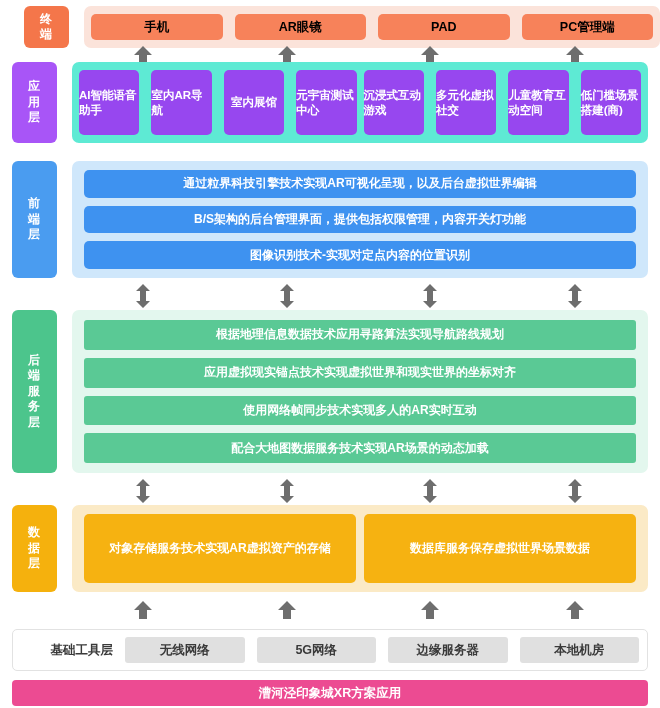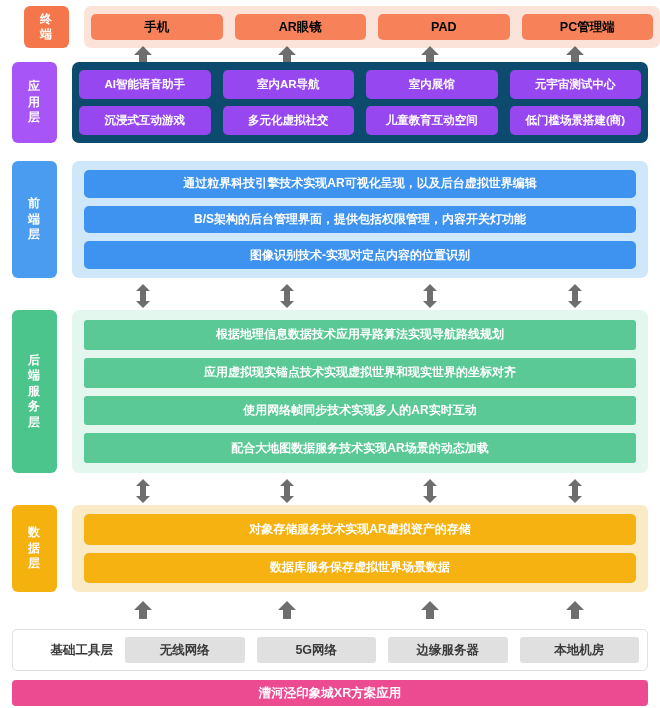--- a/index.html
+++ b/index.html
@@ -76,24 +76,24 @@
     display: flex;
     align-items: center;
     justify-content: center;
     box-sizing: border-box;
   }
 
   
   #band-app { left: 12px; top: 62px; width: 636px; height: 81px; }
   #band-app .band-label { background: #a855f7; }
   #band-app .band-body {
-    background: #0c4a6e;
+    background: #5eead4;
     padding: 8px 7px;
     display: flex;
-    flex-direction: column;
+    flex-direction: row;
     justify-content: space-between;
     gap: 7px;
   }
   .app-row {
     display: flex;
     justify-content: space-between;
     gap: 12px;
     flex: 1 1 0;
   }
   .app-chip {
@@ -157,21 +157,21 @@
     box-sizing: border-box;
   }
 
   
   #band-data { left: 12px; top: 505px; width: 636px; height: 87px; }
   #band-data .band-label { background: #f5b10d; }
   #band-data .band-body {
     background: #fbeac6;
     padding: 9px 12px;
     display: flex;
-    flex-direction: column;
+    flex-direction: row;
     justify-content: space-between;
     gap: 8px;
   }
   .data-bar {
     flex: 1 1 0;
     background: #f6b211;
     border-radius: 5px;
     color: #ffffff;
     font-size: 12px;
     font-weight: bold;

